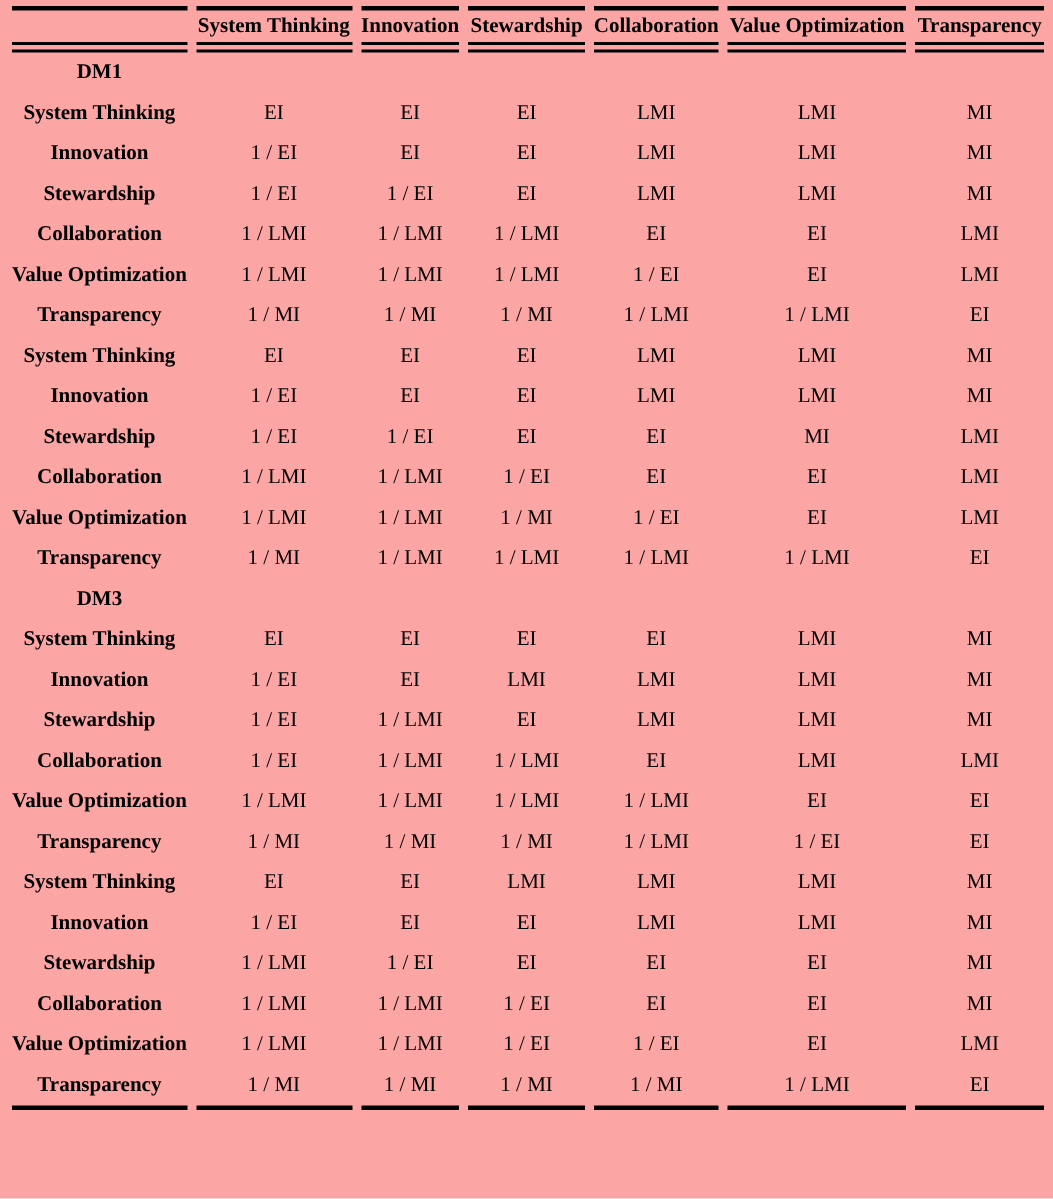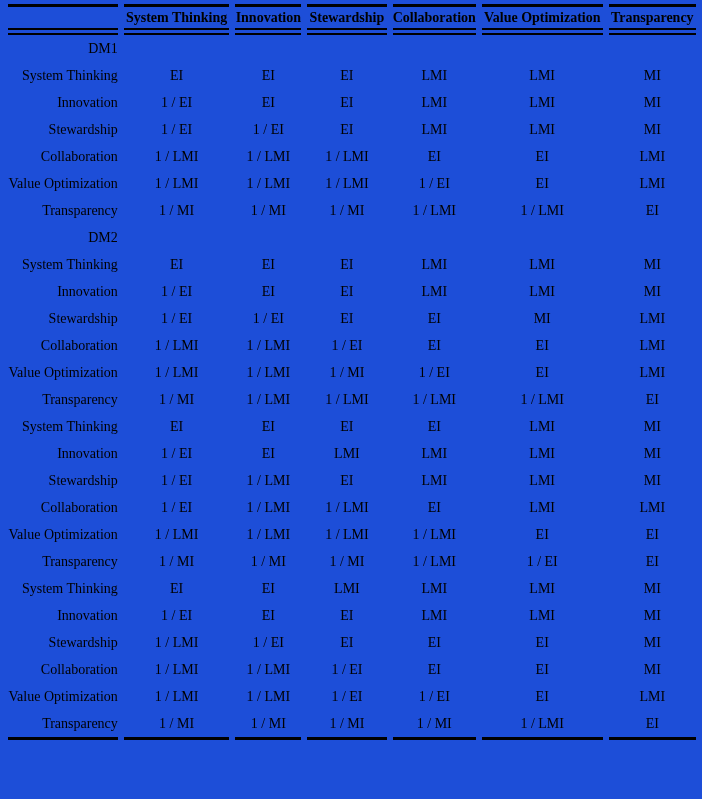--- a/index.html
+++ b/index.html
@@ -5,21 +5,21 @@
   html, body {
     margin: 0;
     padding: 0;
     background: #ffffff;
   }
   .page {
     width: 702px;
     height: 799px;
     box-sizing: border-box;
     padding: 4px 0 0 2px;
-    background: #1d4ed8;
+    background: #fca5a5;
     overflow: hidden;
   }
   table.pairwise {
     border-collapse: separate;
     border-spacing: 6px 0;
     table-layout: fixed;
     font-family: "Liberation Serif", serif;
     font-size: 14px;
     color: #000000;
   }
@@ -36,21 +36,22 @@
   }
   table.pairwise tbody td {
     padding: 0;
     height: 27px;
     text-align: center;
     vertical-align: middle;
     white-space: nowrap;
     overflow: hidden;
   }
   table.pairwise td.row-label {
-    text-align: right;
+    text-align: center;
+    font-weight: bold;
   }
   table.pairwise tbody tr:last-child td {
     border-bottom: 3px solid #000000;
   }
 </style>
 </head>
 <body style="background: rgb(255, 255, 255);">
 
 <div class="page">
   <table class="pairwise" style="color: rgb(0, 0, 0);">
@@ -132,29 +133,20 @@
         <tr>
           <td class="row-label">Transparency</td>
           <td>1 / MI</td>
           <td>1 / MI</td>
           <td>1 / MI</td>
           <td>1 / LMI</td>
           <td>1 / LMI</td>
           <td>EI</td>
         </tr>
         <tr>
-          <td class="row-label">DM2</td>
-          <td></td>
-          <td></td>
-          <td></td>
-          <td></td>
-          <td></td>
-          <td></td>
-        </tr>
-        <tr>
           <td class="row-label">System Thinking</td>
           <td>EI</td>
           <td>EI</td>
           <td>EI</td>
           <td>LMI</td>
           <td>LMI</td>
           <td>MI</td>
         </tr>
         <tr>
           <td class="row-label">Innovation</td>
@@ -193,20 +185,29 @@
           <td>LMI</td>
         </tr>
         <tr>
           <td class="row-label">Transparency</td>
           <td>1 / MI</td>
           <td>1 / LMI</td>
           <td>1 / LMI</td>
           <td>1 / LMI</td>
           <td>1 / LMI</td>
           <td>EI</td>
+        </tr>
+        <tr>
+          <td class="row-label">DM3</td>
+          <td></td>
+          <td></td>
+          <td></td>
+          <td></td>
+          <td></td>
+          <td></td>
         </tr>
         <tr>
           <td class="row-label">System Thinking</td>
           <td>EI</td>
           <td>EI</td>
           <td>EI</td>
           <td>EI</td>
           <td>LMI</td>
           <td>MI</td>
         </tr>

